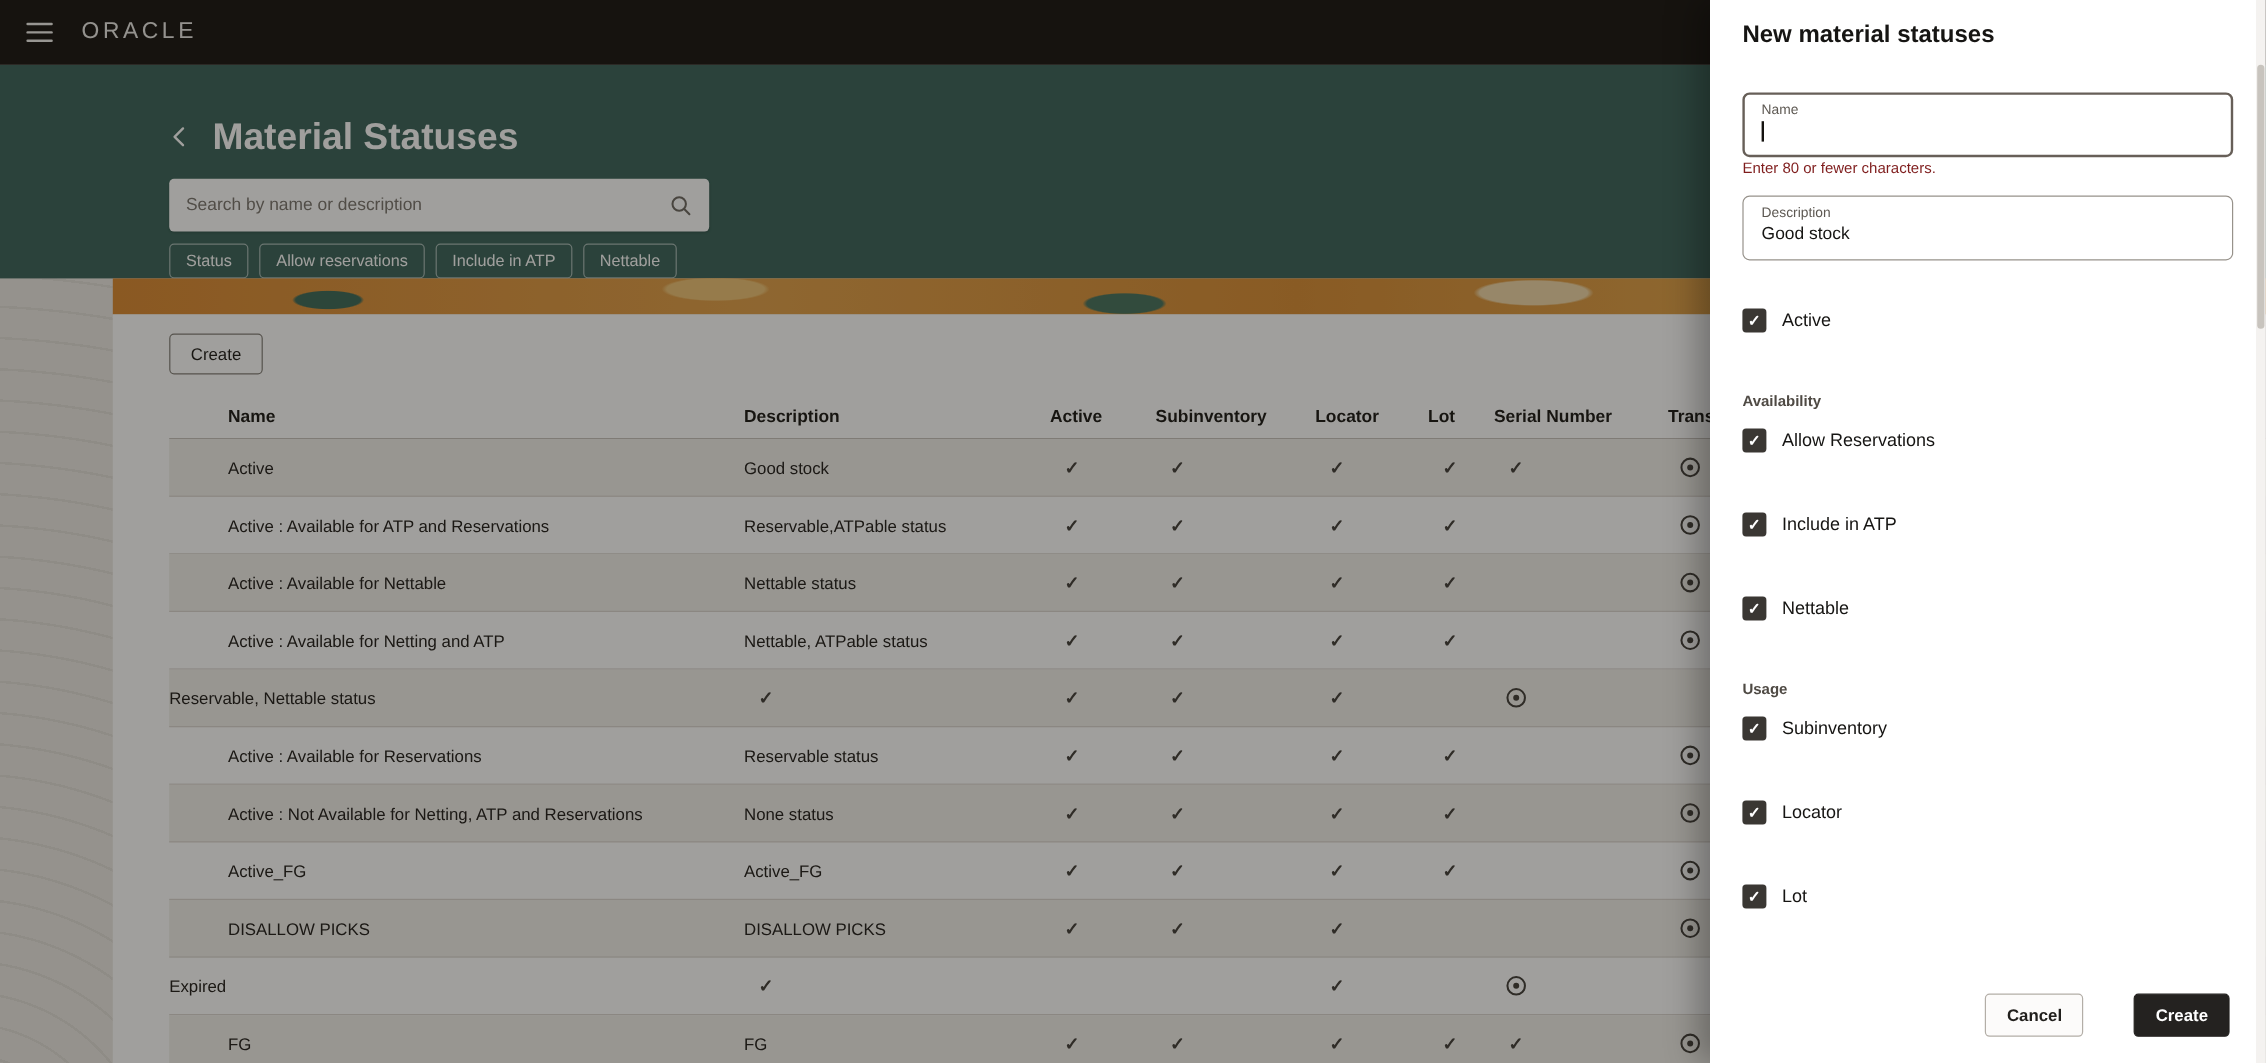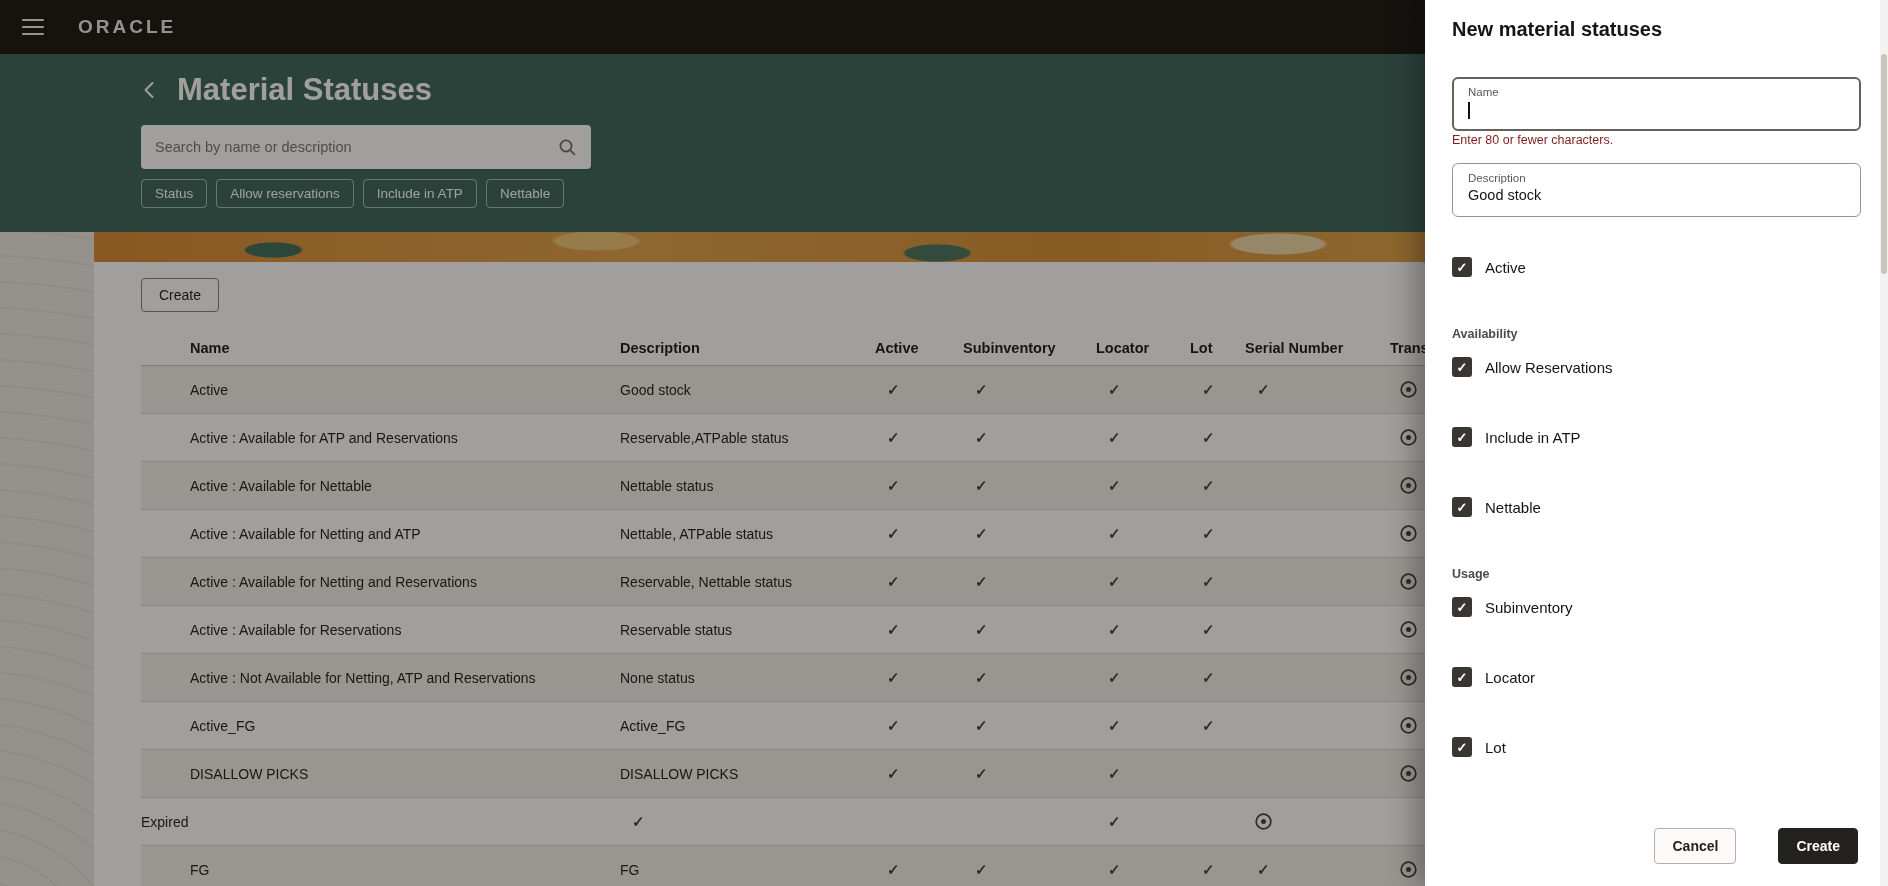--- a/index.html
+++ b/index.html
@@ -5,25 +5,25 @@
   *{margin:0;padding:0;box-sizing:border-box}
   html,body{background:#d8d5d0}
   .screen{position:relative;width:1888px;height:886px;overflow:hidden;
     font-family:"Liberation Sans",sans-serif;background:#edeae5}
 
   
   .topbar{position:absolute;top:0;left:0;right:0;height:54px;background:#191713;
     display:flex;align-items:center;gap:14px;padding:0 22px;z-index:1}
   .hamburger{width:22px;height:16px;display:flex;flex-direction:column;justify-content:space-between;cursor:pointer}
   .hamburger span{height:2px;background:#f2f0ed;border-radius:1px}
-  .brand{color:#ebe9e6;font-size:19px;font-weight:700;letter-spacing:3px;margin-left:20px}
+  .brand{color:#ebe9e6;font-size:19px;font-weight:400;letter-spacing:3px;margin-left:10px}
 
   
   .header{position:absolute;top:54px;left:0;right:0;height:178px;background:#3c655c;
-    padding:18px 0 0 137px}
+    padding:42px 0 0 137px}
   .header-row{display:flex;align-items:center;gap:14px}
   .back-btn{width:26px;height:26px;display:flex;align-items:center;justify-content:center;cursor:pointer}
   .page-title{color:#fff;font-size:31px;font-weight:700}
   .search{margin-top:17px;margin-left:4px;width:450px;height:44px;background:#fff;border-radius:4px;
     display:flex;align-items:center;padding:0 14px;box-shadow:0 1px 2px rgba(0,0,0,.15)}
   .search input{flex:1;border:none;outline:none;font-size:14.5px;color:#14532d;background:transparent;
     font-family:"Liberation Sans",sans-serif}
   .search input::placeholder{color:#7c7771}
   .chips{margin-top:10px;margin-left:4px;display:flex;gap:9px}
   .chip{border:1px solid rgba(255,255,255,.55);background:transparent;color:#fff;font-size:13.5px;
@@ -207,21 +207,20 @@
             <div class="td action">
               <span class="eye">
                 <svg width="21" height="21" viewBox="0 0 21 21">
                   <circle cx="10.5" cy="10.5" r="7.3" fill="none" stroke="#44403b" stroke-width="1.7"></circle>
                   <circle cx="10.5" cy="10.5" r="2.5" fill="#44403b"></circle>
                 </svg>
               </span>
             </div>
           </div>
           <div class="tr">
-            <div class="td name">Active : Available for Netting and Reservations</div>
             <div class="td desc">Reservable, Nettable status</div>
             <div class="td bool">✓</div>
             <div class="td bool">✓</div>
             <div class="td bool">✓</div>
             <div class="td bool">✓</div>
             <div class="td bool"></div>
             <div class="td action">
               <span class="eye">
                 <svg width="21" height="21" viewBox="0 0 21 21">
                   <circle cx="10.5" cy="10.5" r="7.3" fill="none" stroke="#44403b" stroke-width="1.7"></circle>

